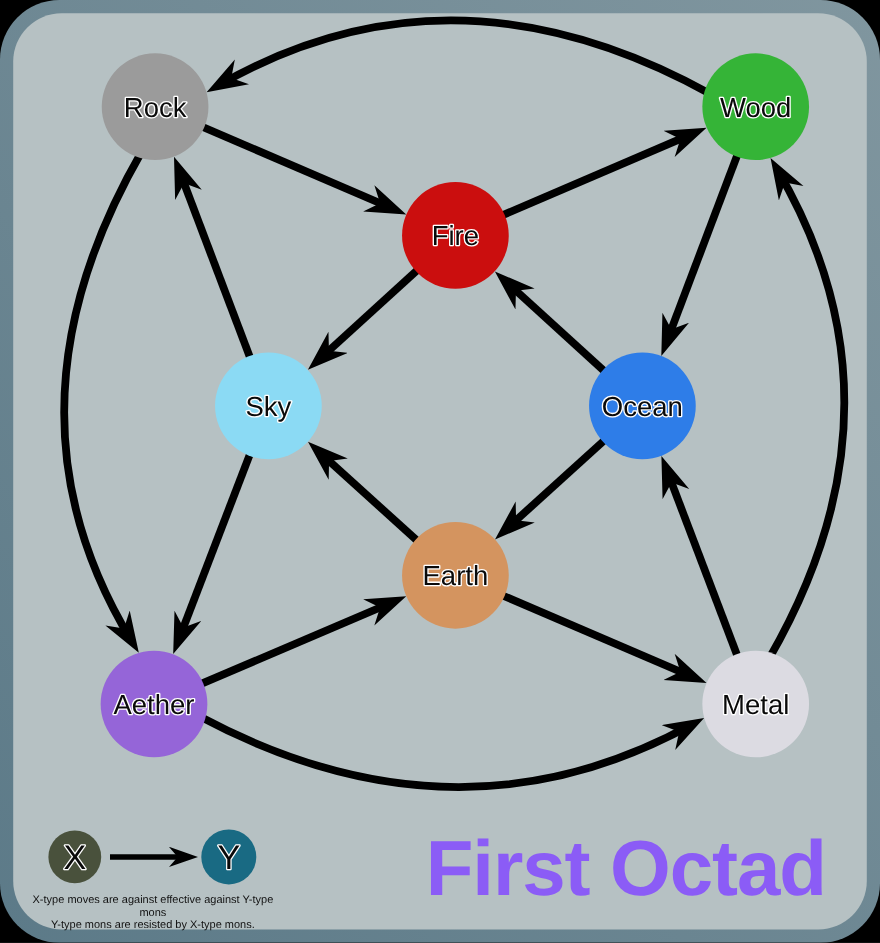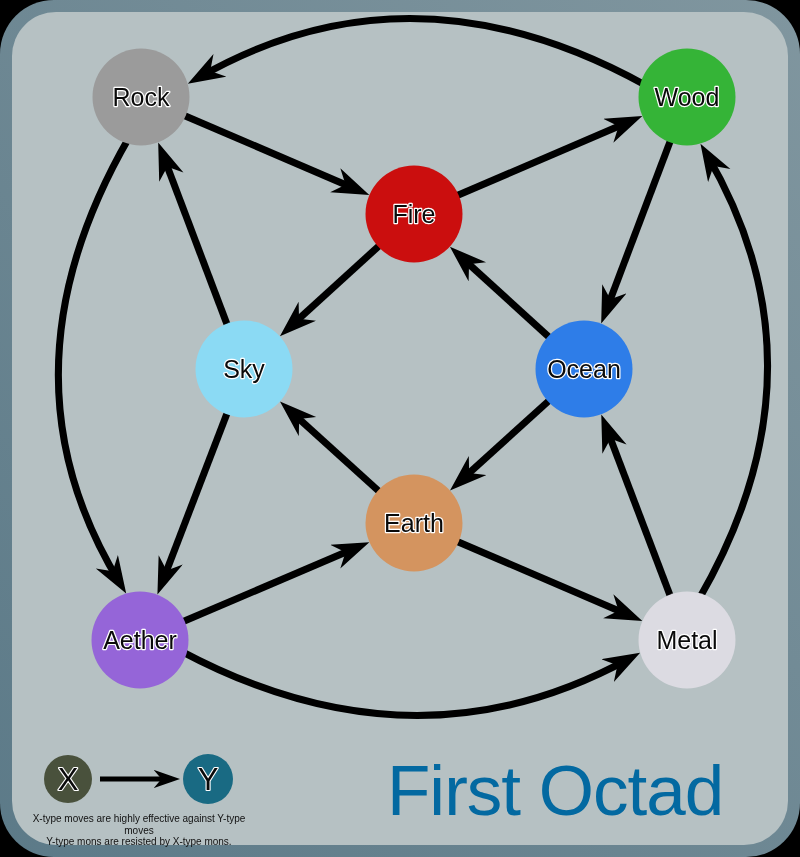--- a/index.html
+++ b/index.html
@@ -3,21 +3,21 @@
 <meta charset="utf-8">
 <style>
   html,body{margin:0;padding:0;background:#000;width:800px;height:857px;overflow:hidden;}
   body{position:relative;font-family:"Liberation Sans", sans-serif;}
   .frame-outer{position:absolute;left:0;top:0;width:800px;height:857px;
     border-radius:54px;background:linear-gradient(to bottom left,#80969f,#5c7a88);}
   .frame-inner{position:absolute;left:12px;top:12px;width:776px;height:833px;
     border-radius:44px;background:#b6c1c3;}
   svg.diagram{position:absolute;left:0;top:0;width:800px;height:857px;}
   .diagram-title{position:absolute;left:387px;top:750px;width:380px;
-    font-size:71px;color:#0369a1;letter-spacing:-1px;white-space:nowrap;}
+    font-size:71px;color:#8b5cf6;letter-spacing:-1px;white-space:nowrap;font-weight:bold;}
   .legend-caption{position:absolute;left:18px;top:813px;width:242px;
     font-size:10px;line-height:11.5px;text-align:center;color:#111;}
   text.node-label{font-family:"Liberation Sans",sans-serif;font-size:25px;
     text-anchor:middle;paint-order:stroke;stroke-linejoin:round;}
   text.legend-letter{font-family:"Liberation Sans",sans-serif;font-size:31px;
     text-anchor:middle;paint-order:stroke;stroke-linejoin:round;}
 </style>
 </head>
 <body>
 
@@ -71,15 +71,15 @@
       <circle cx="208" cy="779" r="25" fill="#196a83"></circle>
       <text x="68" y="790" class="legend-letter" fill="#0a0a0a" stroke="#ffffff" stroke-width="2.2">X</text>
       <text x="208" y="790" class="legend-letter" fill="#0a0a0a" stroke="#ffffff" stroke-width="2.2">Y</text>
       <line x1="100" y1="779" x2="171.5" y2="779" stroke="#000000" stroke-width="5" marker-end="url(#ah)"></line>
     </g>
 </svg>
 
 <div class="diagram-title">First Octad</div>
 
 <div class="legend-caption">
-  <div>X-type moves are highly effective against Y-type moves</div>
+  <div>X-type moves are against effective against Y-type mons</div>
   <div>Y-type mons are resisted by X-type mons.</div>
 </div>
 
 </body></html>

